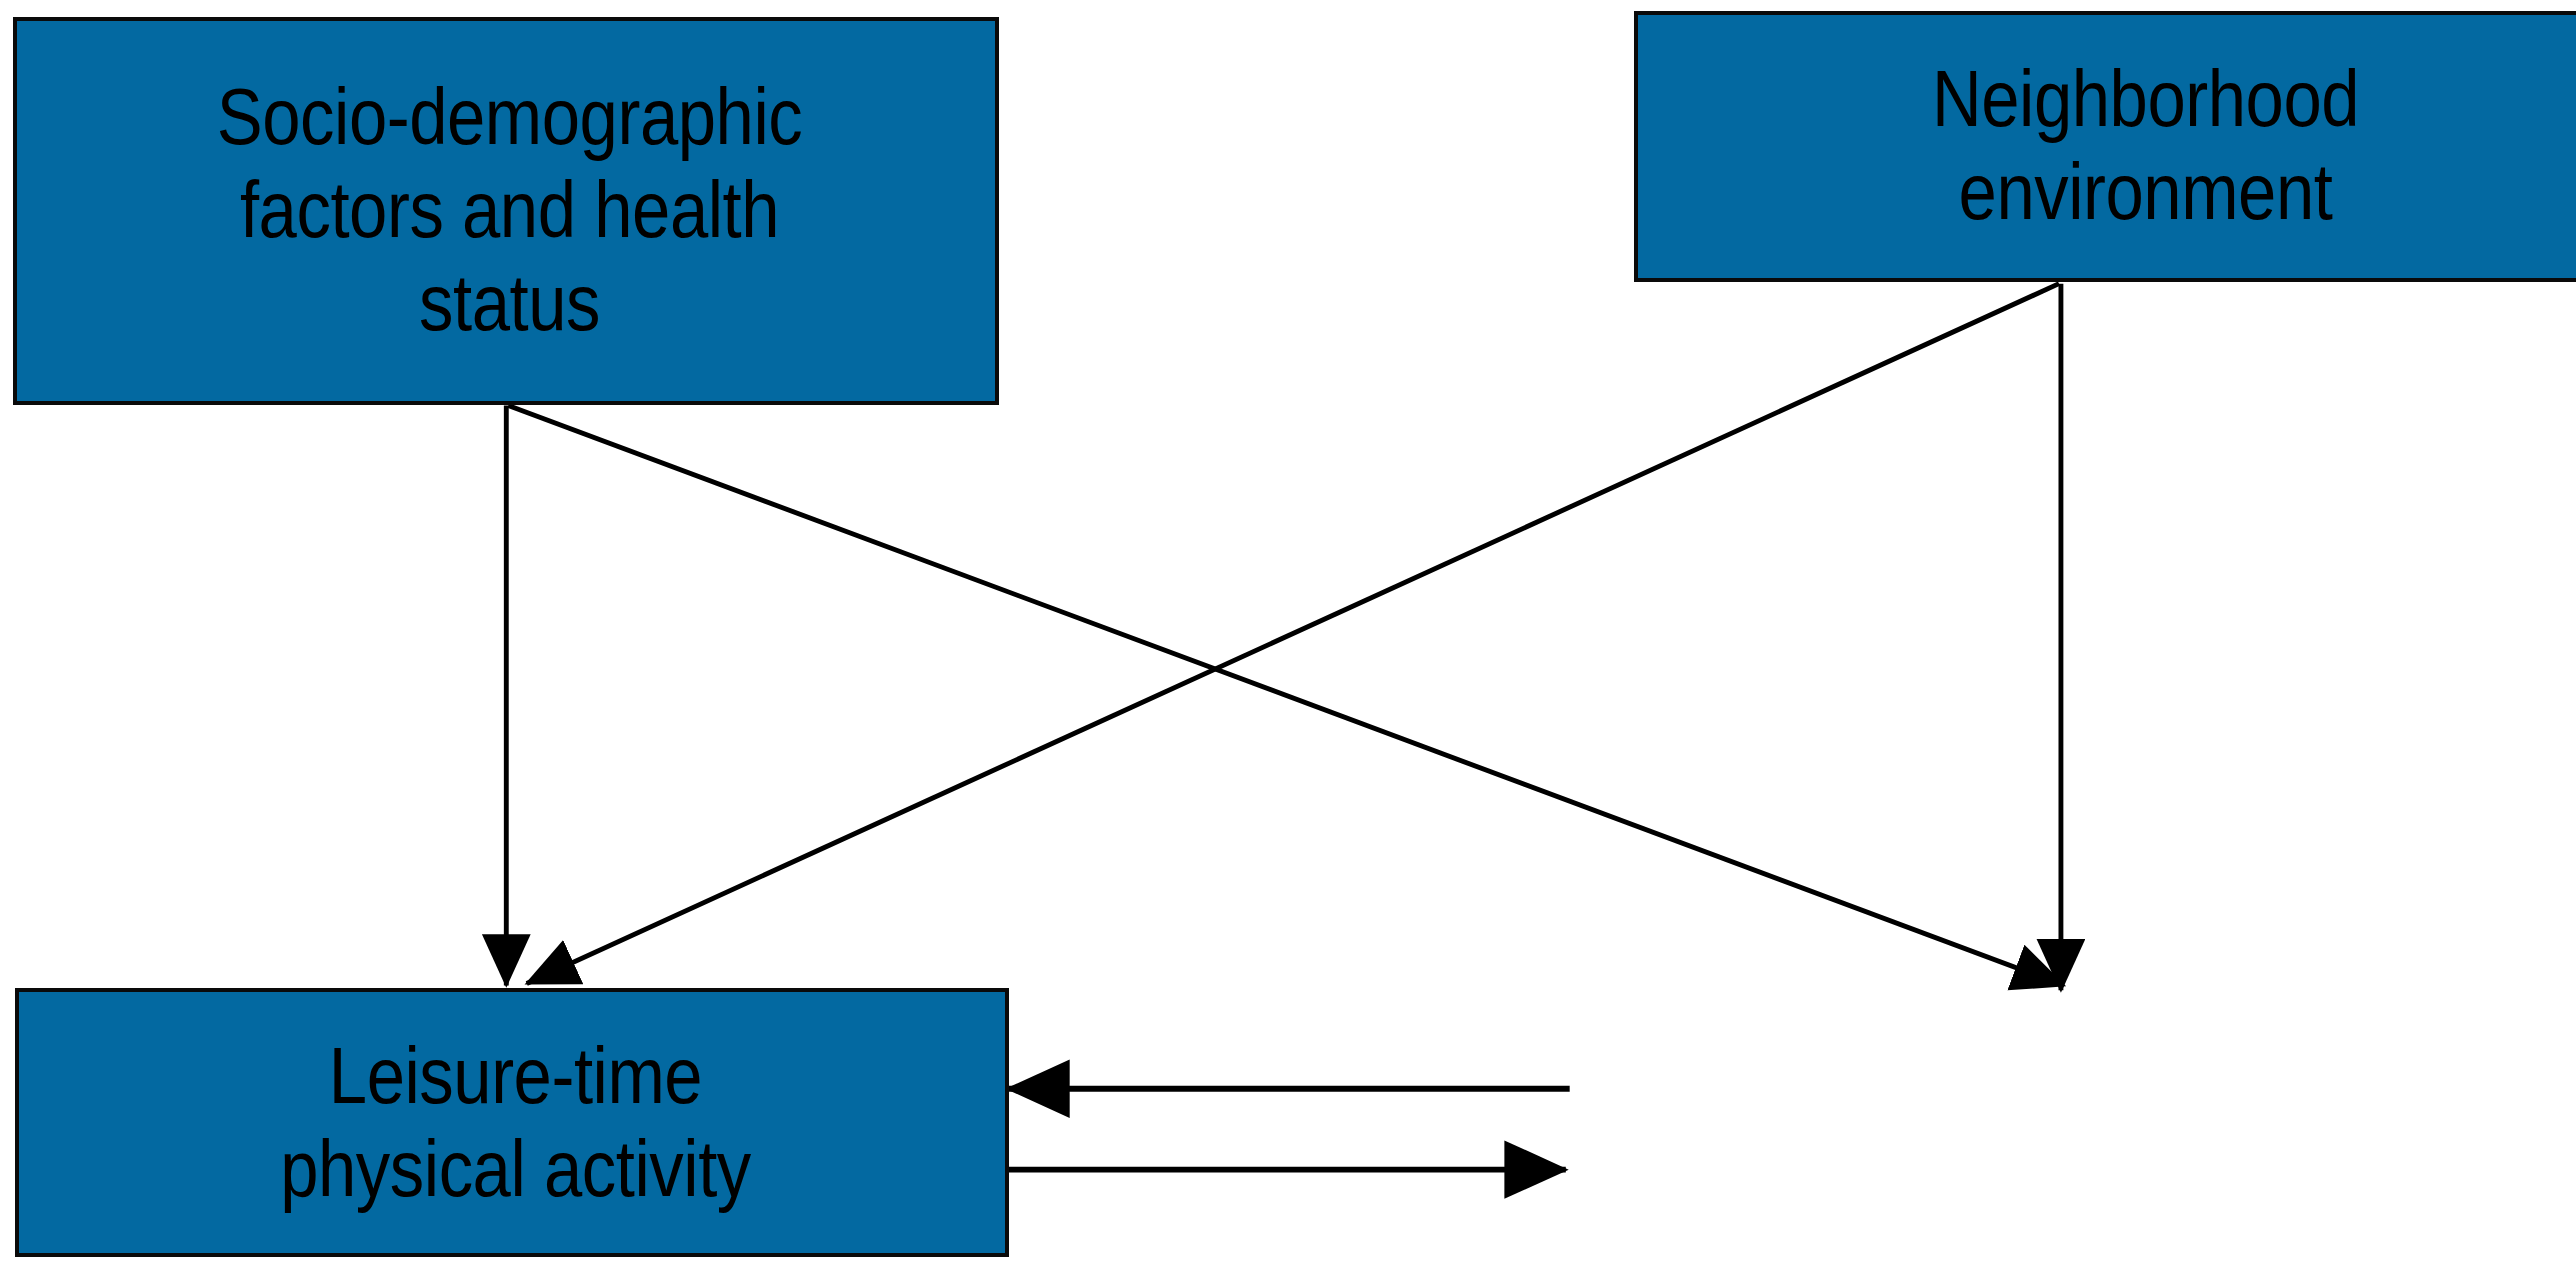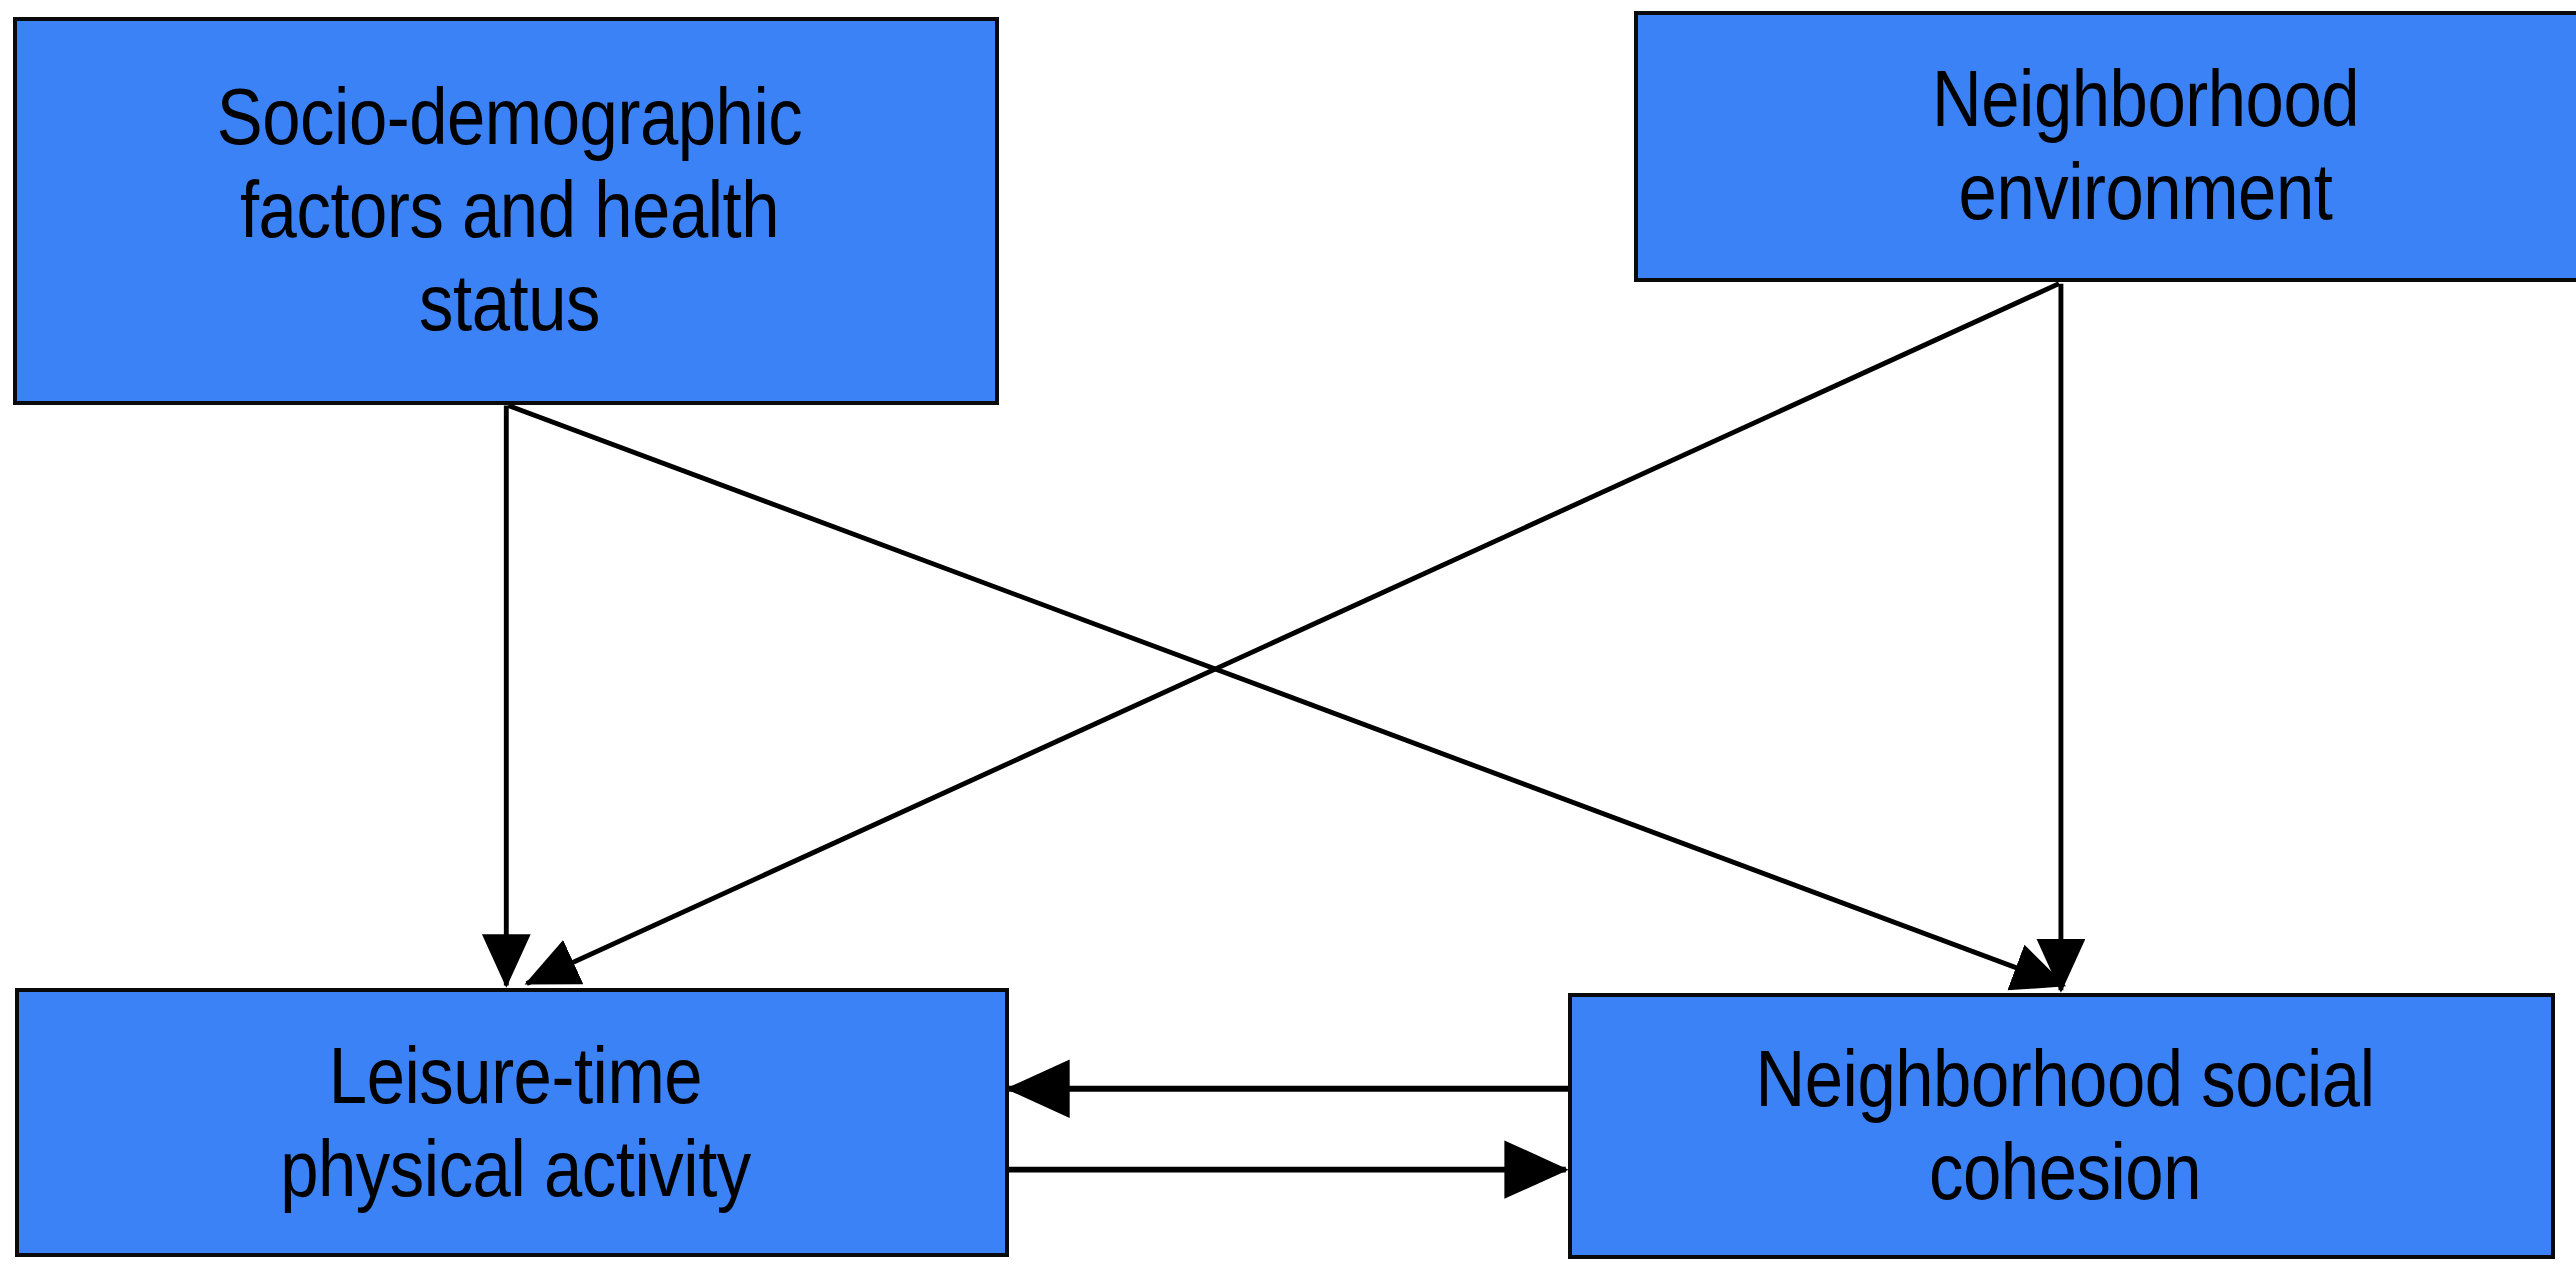--- a/index.html
+++ b/index.html
@@ -12,21 +12,21 @@
     width: 2576px;
     height: 1271px;
     background: #ffffff;
     overflow: hidden;
     font-family: "Liberation Sans", "DejaVu Sans", sans-serif;
   }
   .node {
     position: absolute;
     box-sizing: border-box;
     border: 4.9px solid #0a0a0a;
-    background: #3b82f6;
+    background: #0369a1;
     display: flex;
     align-items: center;
     justify-content: center;
     text-align: center;
     color: #000000;
     z-index: 3;
     padding-left: 7px;
   }
   .node .label {
     display: block;
@@ -87,19 +87,15 @@
   <div class="node" id="node-nbhd">
     <span class="label">Neighborhood
 environment</span>
   </div>
 
   <div class="node" id="node-ltpa">
     <span class="label">Leisure-time
 physical activity</span>
   </div>
 
-  <div class="node" id="node-cohes">
-    <span class="label">Neighborhood social
-cohesion</span>
-  </div>
 
 </div>
 
 
 </body></html>

